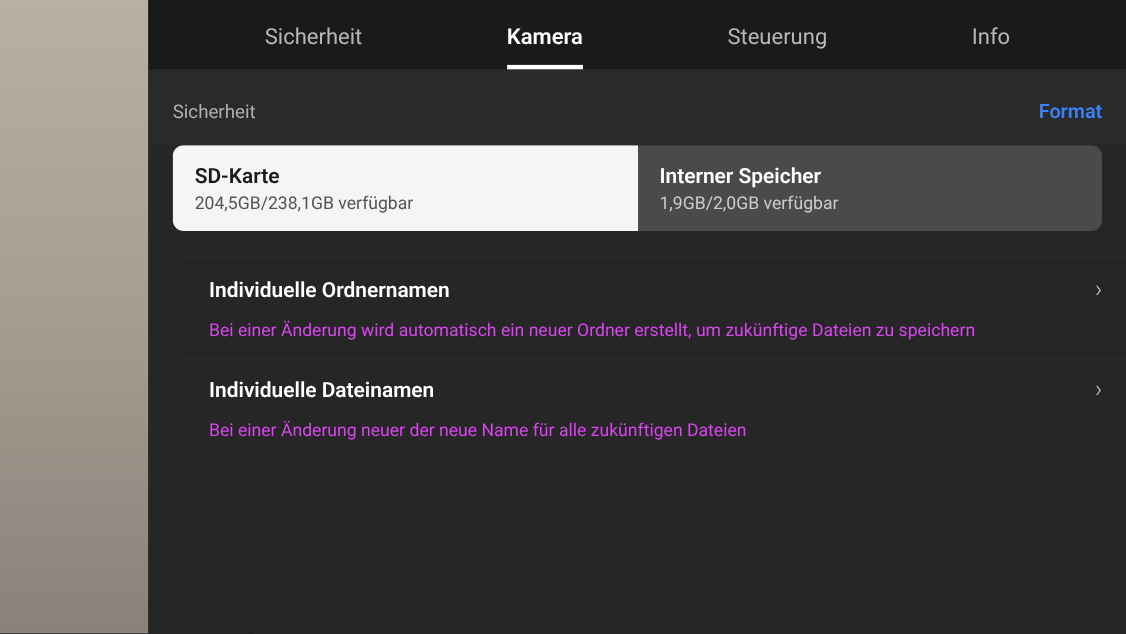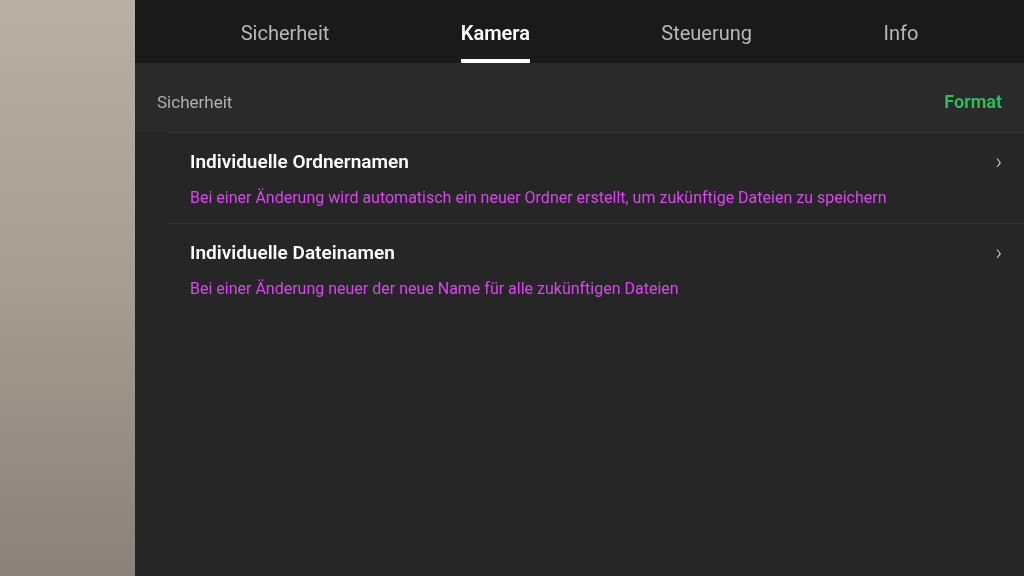--- a/index.html
+++ b/index.html
@@ -67,21 +67,21 @@
       justify-content: space-between;
       align-items: center;
       padding: 28px 22px 20px;
       background: #2a2a2a;
     }
     .section-label {
       color: #b0b0b0;
       font-size: 17px;
     }
     .format-link {
-      color: #22c55e;
+      color: #3b82f6;
       font-size: 18px;
       font-weight: 600;
       cursor: pointer;
     }
     .storage-toggle {
       display: flex;
       margin: 0 22px 24px;
       border-radius: 10px;
       overflow: hidden;
     }
@@ -179,20 +179,30 @@
     <div class="tab">Steuerung</div>
     <div class="tab">Info</div>
   </div>
 
   <div class="content">
     <div class="section-header">
       <span class="section-label">Sicherheit</span>
       <span class="format-link">Format</span>
     </div>
 
+    <div class="storage-toggle">
+      <div class="storage-option selected">
+        <div class="storage-title">SD-Karte</div>
+        <div class="storage-detail">204,5GB/238,1GB verfügbar</div>
+      </div>
+      <div class="storage-option unselected">
+        <div class="storage-title">Interner Speicher</div>
+        <div class="storage-detail">1,9GB/2,0GB verfügbar</div>
+      </div>
+    </div>
 
     <div class="setting-row">
       <div class="setting-header">
         <span class="setting-title">Individuelle Ordnernamen</span>
         <span class="chevron">›</span>
       </div>
       <div class="setting-desc">Bei einer Änderung wird automatisch ein neuer Ordner erstellt, um zukünftige Dateien zu speichern</div>
     </div>
 
     <div class="setting-row">

